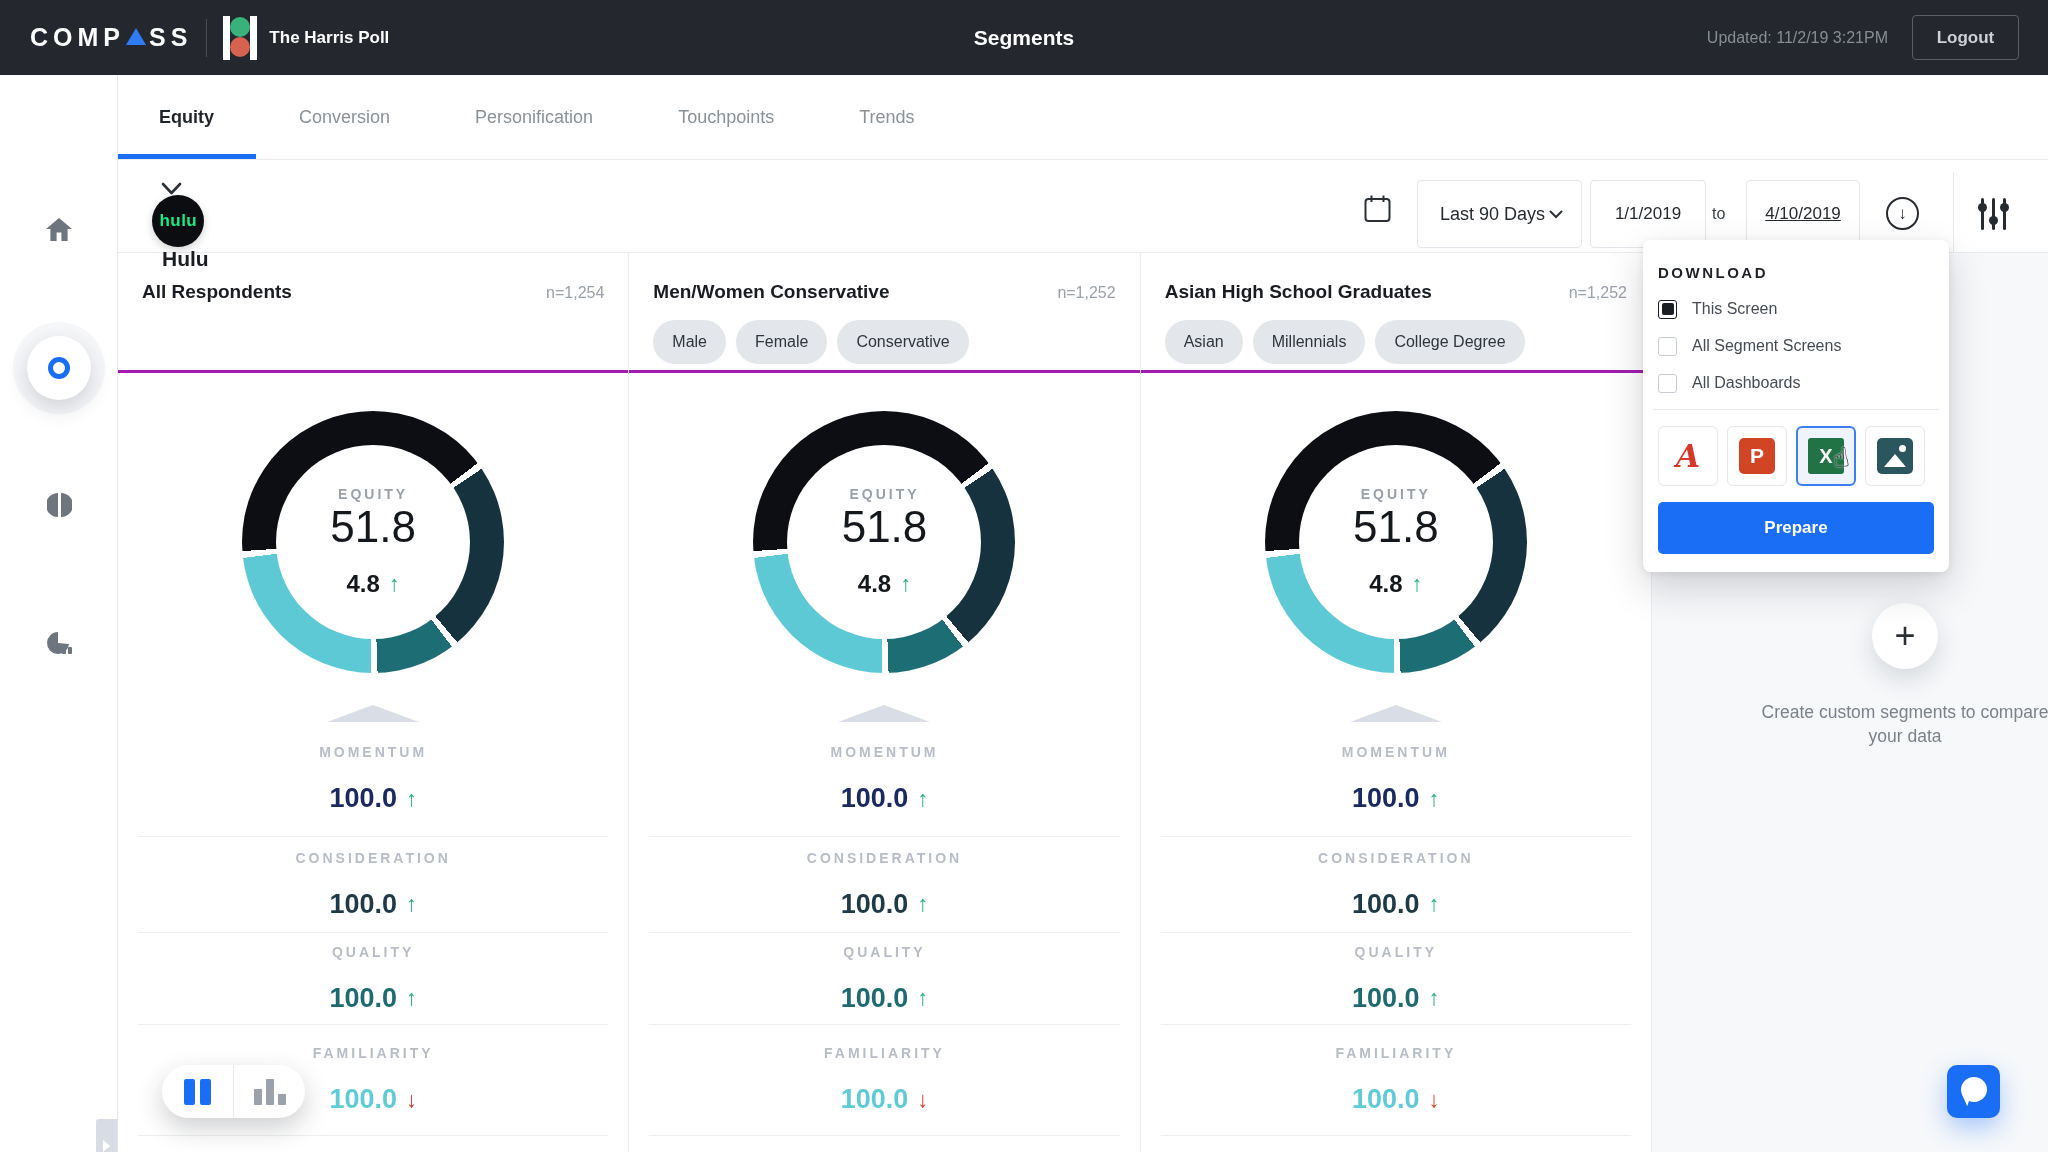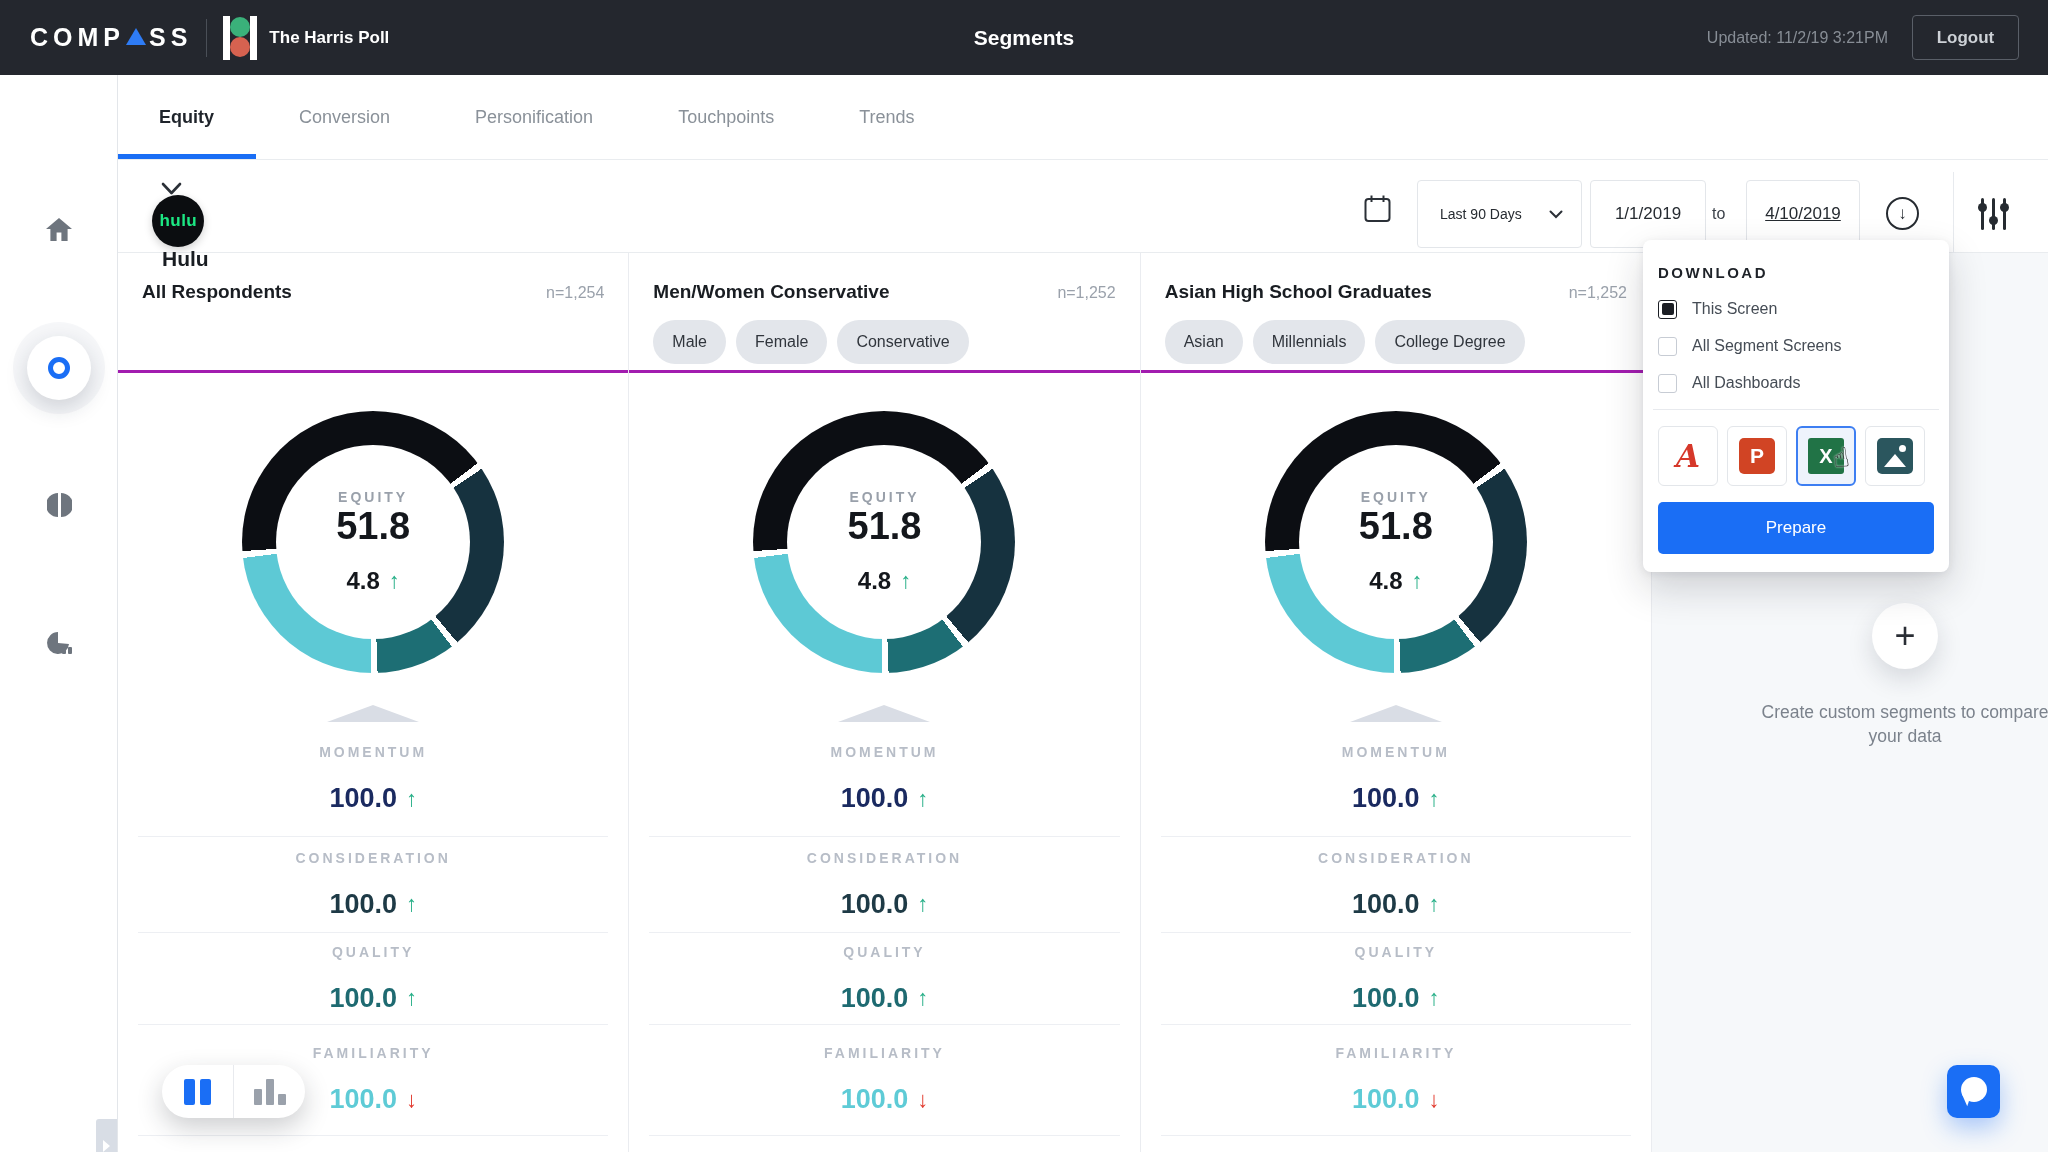--- a/index.html
+++ b/index.html
@@ -39,21 +39,21 @@
   .tab.active::after { content:""; position:absolute; left:50%; transform:translateX(-50%); bottom:0; width:138px; height:5px; background:#1a6ef5; }
 
   
   .brandrow { position:absolute; left:118px; top:160px; width:1930px; height:93px; background:#fff; border-bottom:1px solid #e9ecef; z-index:30; }
   .brand-select { position:absolute; left:30px; top:22px; display:flex; align-items:center; cursor:pointer;flex-direction:column; }
   .chev-icon { margin-right:14px; display:flex; }
   .hulu-circle { width:52px; height:52px; border-radius:50%; background:#0b0d10; color:#1ce783; display:flex; align-items:center; justify-content:center; font-size:17px; font-weight:700; letter-spacing:.5px; box-shadow:0 3px 8px rgba(0,0,0,.18); }
   .brand-name { margin-left:14px; font-size:21px; font-weight:700; color:#191d22; }
   .ctl { position:absolute; display:flex; align-items:center; justify-content:center; }
   .cal-icon { left:1246px; top:35px; cursor:pointer; }
-  .range-select { left:1299px; top:20px; width:165px; height:68px; border:1px solid #e3e6ea; border-radius:4px; background:#fff; justify-content:space-between; padding:0 18px 0 22px; font-size:14px; color:#262b31; cursor:pointer; }
+  .range-select { left:1299px; top:20px; width:165px; height:68px; border:1px solid #e3e6ea; border-radius:4px; background:#fff; justify-content:space-between; padding:0 18px 0 22px; font-size:18px; color:#262b31; cursor:pointer; }
   .date-box { top:20px; height:68px; border:1px solid #e3e6ea; border-radius:4px; background:#fff; font-size:17px; color:#262b31; cursor:text; }
   .date-from { left:1472px; width:116px; }
   .to-label { left:1594px; top:20px; height:68px; font-size:16px; color:#3c424a; }
   .date-to { left:1628px; width:114px;text-decoration:underline; }
   .dl-circle { left:1768px; top:37px; width:33px; height:33px; border:2px solid #262b31; border-radius:50%; font-size:17px; font-weight:600; color:#262b31; cursor:pointer; }
   .row-divider { position:absolute; left:1835px; top:12px; width:1px; height:81px; background:#e7eaee; }
   .sliders { left:1858px; top:36px; width:36px; height:36px; cursor:pointer; position:absolute; }
   .sliders .line { position:absolute; top:2px; width:3px; height:32px; background:#262b31; border-radius:2px; }
   .sliders .knob { position:absolute; width:9px; height:9px; border-radius:50%; background:#262b31; }
   .sl1 { left:5px; } .sl2 { left:16px; } .sl3 { left:27px; }
@@ -66,21 +66,21 @@
   .card-head-row { display:flex; justify-content:space-between; align-items:baseline; }
   .card-title { font-size:19px; font-weight:700; color:#191d22; }
   .card-n { font-size:16px; color:#9aa1ab; }
   .pill-row { display:flex; gap:10px; margin-top:17px; }
   .pill { height:44px; padding:0 19px; display:flex; align-items:center; background:#e3e6eb; border-radius:22px; font-size:16px; color:#30353c; }
   .chart-section { position:relative; height:349px; display:flex; justify-content:center; padding-top:38px; }
   .donut { position:relative; width:262px; height:262px; }
   .donut-ring { width:262px; height:262px; border-radius:50%; }
   .donut-inner { position:absolute; inset:34px; background:#fff; border-radius:50%; display:flex; flex-direction:column; align-items:center; justify-content:center; }
   .equity-label { font-size:14px; font-weight:700; letter-spacing:3px; color:#99a0aa; }
-  .equity-value { font-size:38px; font-weight:700; color:#14171c; line-height:1.15; }
+  .equity-value { font-size:44px; font-weight:400; color:#14171c; line-height:1.15; }
   .equity-delta { display:flex; align-items:center; margin-top:18px; }
   .delta-val { font-size:24px; font-weight:800; color:#14171c; }
   .caret { position:absolute; bottom:0; left:50%; margin-left:-46px; width:0; height:0; border-left:46px solid transparent; border-right:46px solid transparent; border-bottom:17px solid #d9dde5; }
   .metric-row { display:flex; flex-direction:column; align-items:center; justify-content:center; margin:0 20px; }
   .metric-row + .metric-row { border-top:1px solid #edeff3; }
   .metric-row:nth-child(1){ height:114px; } .metric-row:nth-child(2){ height:96px; }
   .metric-row:nth-child(3){ height:92px; }  .metric-row:nth-child(4){ height:112px; border-bottom:1px solid #edeff3; }
   .metric-label { font-size:14px; font-weight:700; letter-spacing:3px; color:#b7bdc7; }
   .metric-value { display:flex; align-items:center; margin-top:23px; }
   .metric-value b { font-size:27px; font-weight:800; }
@@ -105,21 +105,21 @@
   .formats { display:flex; gap:9px; margin-bottom:16px; }
   .fmt-btn { width:60px; height:60px; border:1px solid #e3e6ea; border-radius:6px; background:#fff; display:flex; align-items:center; justify-content:center; cursor:pointer; }
   .fmt-btn.selected { border:2px solid #3d7ef2; background:#eef3fc; }
   .pdf-glyph { font-family:"DejaVu Serif","Liberation Serif",serif; font-style:italic; font-weight:700; font-size:31px; color:#d6382a; }
   .ppt-box { width:36px; height:36px; border-radius:5px; background:#d14424; color:#fff; font-size:21px; font-weight:700; display:flex; align-items:center; justify-content:center; }
   .xls-box { width:36px; height:36px; border-radius:3px; background:#217346; color:#fff; font-size:20px; font-weight:700; display:flex; align-items:center; justify-content:center; }
   .img-box { width:36px; height:36px; border-radius:5px; background:#2b565e; position:relative; }
   .img-box .mtn { position:absolute; left:7px; bottom:7px; width:0; height:0; border-left:11px solid transparent; border-right:11px solid transparent; border-bottom:13px solid #fff; }
   .img-box .sun { position:absolute; right:7px; top:7px; width:7px; height:7px; border-radius:50%; background:#fff; }
   .hand-cursor { position:absolute; left:190px; top:202px; font-size:27px; color:#14161a; transform:rotate(-8deg); text-shadow:0 0 2px #fff, 0 0 2px #fff; pointer-events:none; }
-  .prepare-btn { width:100%; height:52px; border:none; border-radius:5px; background:#1a6ef5; color:#fff; font-size:17px; font-weight:400; cursor:pointer; }
+  .prepare-btn { width:100%; height:52px; border:none; border-radius:5px; background:#1a6ef5; color:#fff; font-size:17px; font-weight:700; cursor:pointer; }
 
   
   .view-toggle { position:absolute; left:162px; top:1065px; width:143px; height:53px; background:#fff; border-radius:27px; display:flex; z-index:45; box-shadow:0 10px 26px rgba(30,35,45,.22); overflow:hidden; }
   .toggle-half { flex:1; display:flex; align-items:center; justify-content:center; cursor:pointer; }
   .toggle-half.first { border-right:1px solid #e8eaee; }
   .pause-icon { display:flex; gap:5px; }
   .pause-icon i { display:block; width:11px; height:26px; background:#1a6ef5; border-radius:2px; }
   .bars-icon { display:flex; align-items:flex-end; gap:4px; height:26px; }
   .bars-icon i { display:block; width:8px; background:#9aa1ab; border-radius:1px; }
   .bars-icon .b1 { height:16px; } .bars-icon .b2 { height:26px; } .bars-icon .b3 { height:11px; }

